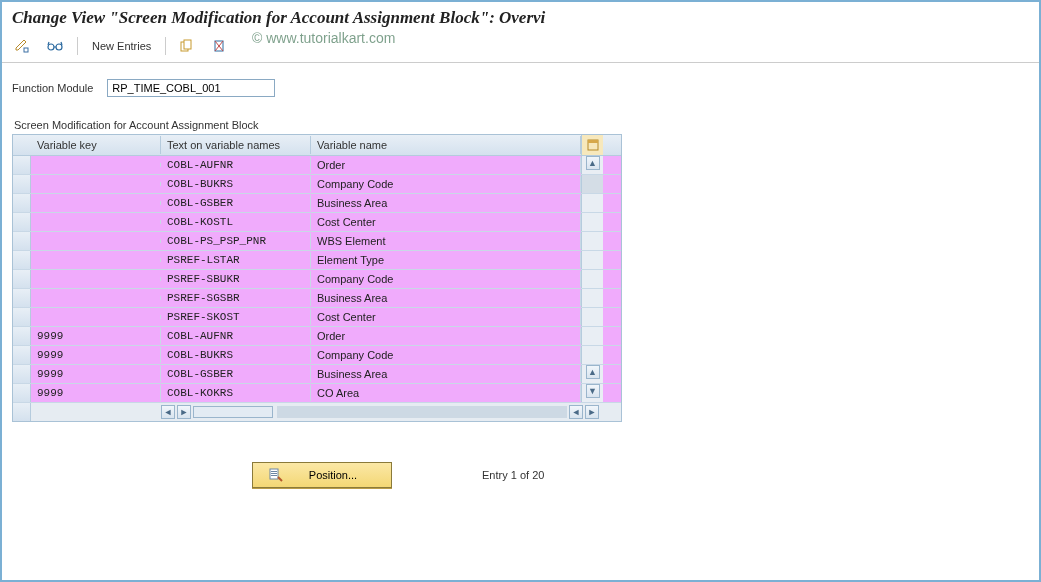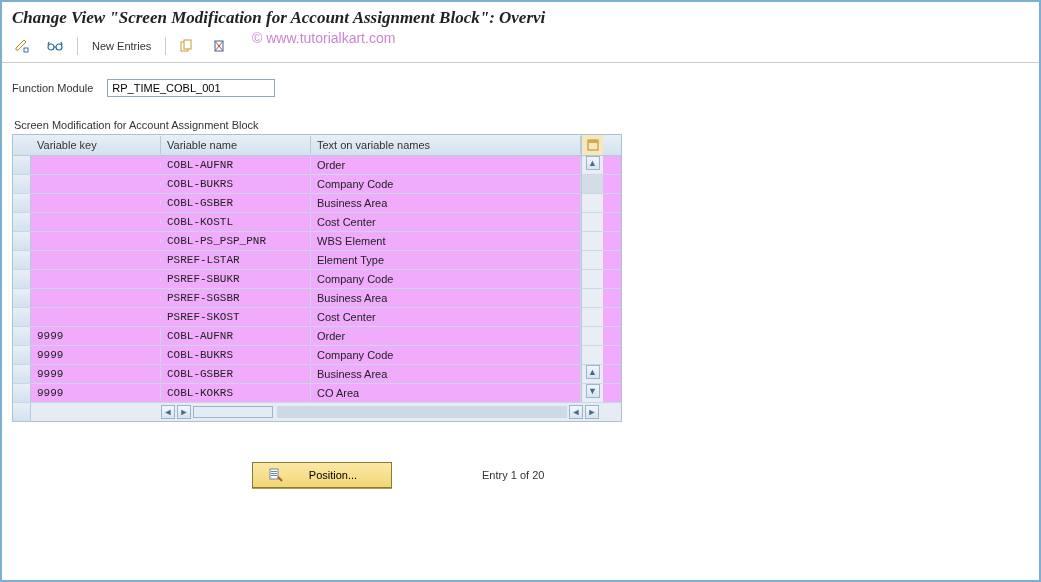--- a/index.html
+++ b/index.html
@@ -29,21 +29,21 @@
       display: inline-flex; align-items: center; gap:4px;
       padding: 2px 6px; height:20px;
       border: 1px solid transparent;
       border-radius: 2px; cursor: pointer;
       background: none;
       font-size: 11px; color:#333;
     }
     .tb-sep { width:1px; height:18px; background:#ccc; margin:0 3px; }
     .watermark {
       position:absolute; left: 250px; top: 28px;
-      color: #a21caf; opacity: 0.55;
+      color: #14532d; opacity: 0.55;
       font-size: 14px;
       pointer-events:none;
     }
     .form-area { padding: 16px 10px 0 10px; }
     .form-row { display:flex; align-items:center; gap:14px; margin-bottom: 22px;}
     .form-label { font-size:11px; }
     .text-input {
       height: 18px; padding: 1px 4px;
       border:1px solid #8aa9c3;
       background:#fff; font-family: inherit; font-size:11px;
@@ -191,22 +191,22 @@
     <span class="form-label">Function Module</span>
     <input class="text-input" value="RP_TIME_COBL_001" style="">
   </div>
 
   <div class="section-title">Screen Modification for Account Assignment Block</div>
 
   <div class="table-wrap">
     <div class="grid-head">
       <div class="head-cell" style="padding:0;"></div>
       <div class="head-cell">Variable key</div>
+      <div class="head-cell">Text on variable names</div>
       <div class="head-cell">Variable name</div>
-      <div class="head-cell">Text on variable names</div>
       <div class="head-settings">
         <span>
           <svg width="12" height="12" viewBox="0 0 12 12">
               <rect x="1" y="1" width="10" height="10" fill="none" stroke="#b58a2a"></rect>
               <rect x="1" y="1" width="10" height="3" fill="#d7a84a"></rect>
             </svg>
         </span>
       </div>
     </div>
     <div id="rows-container">

